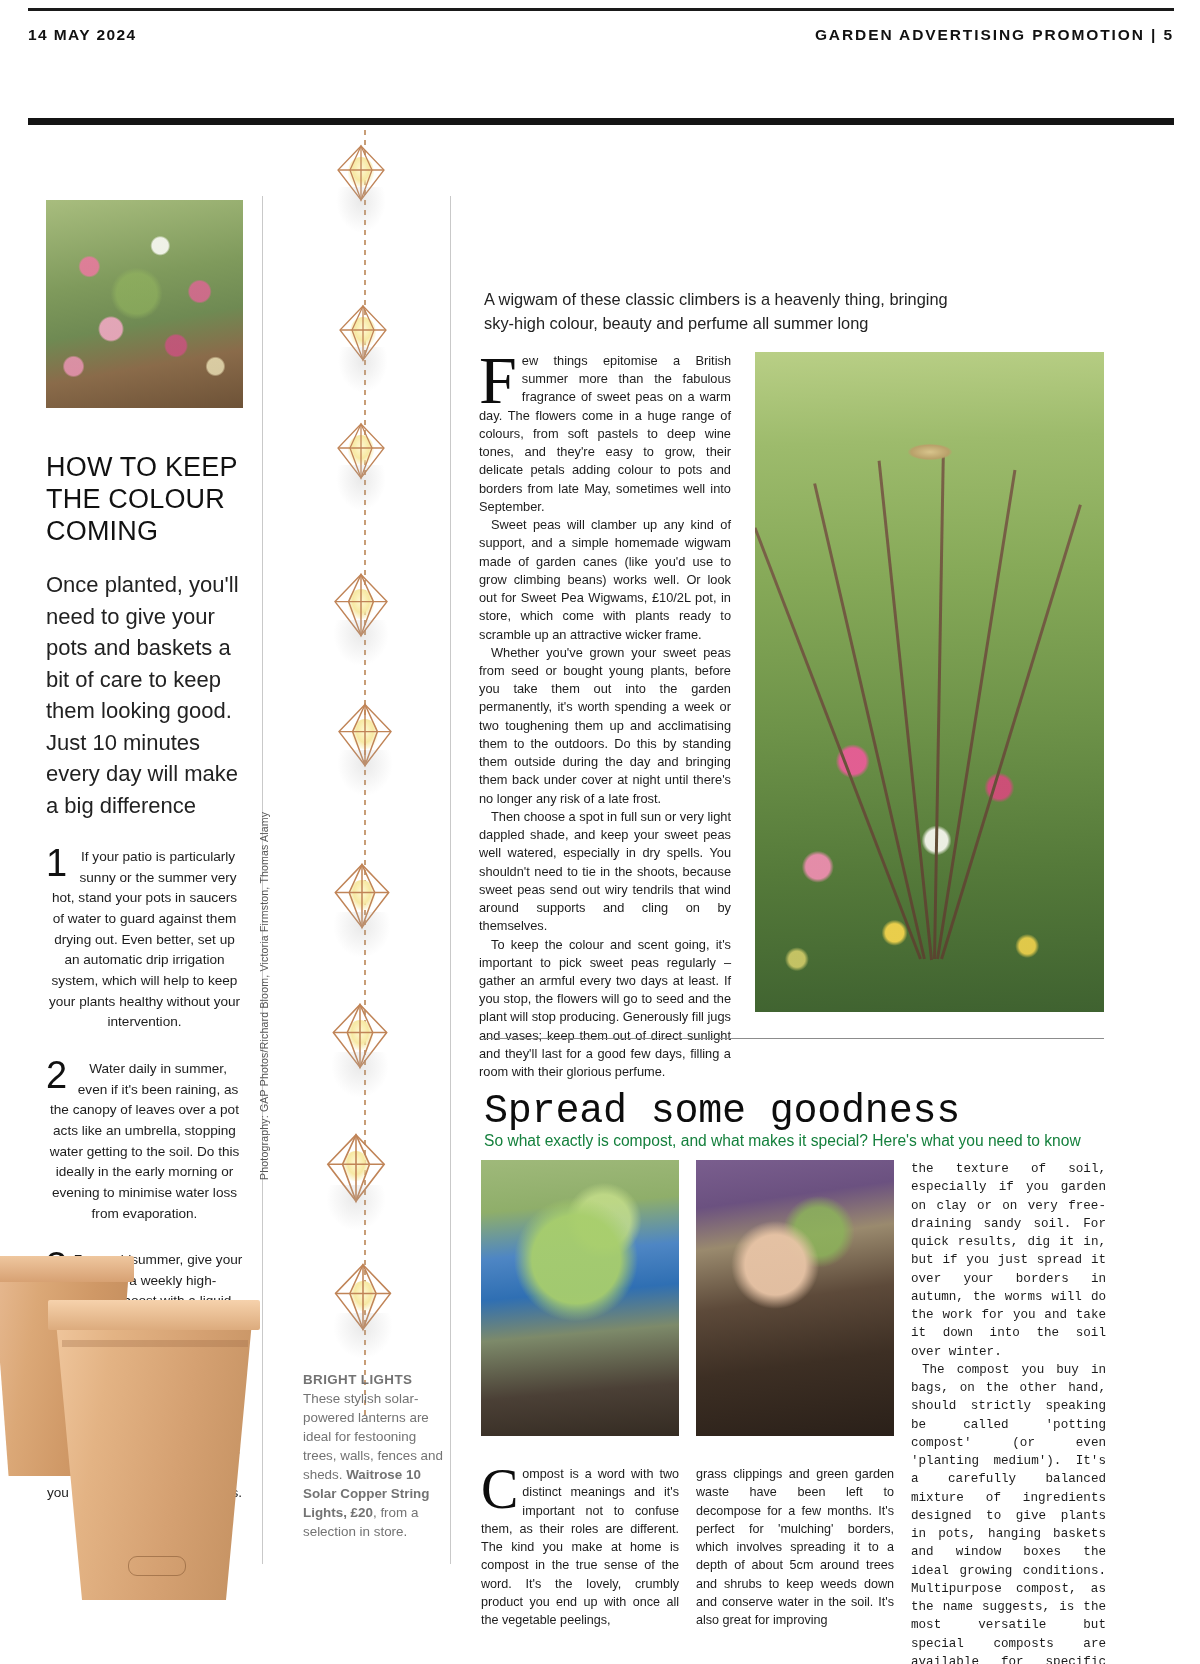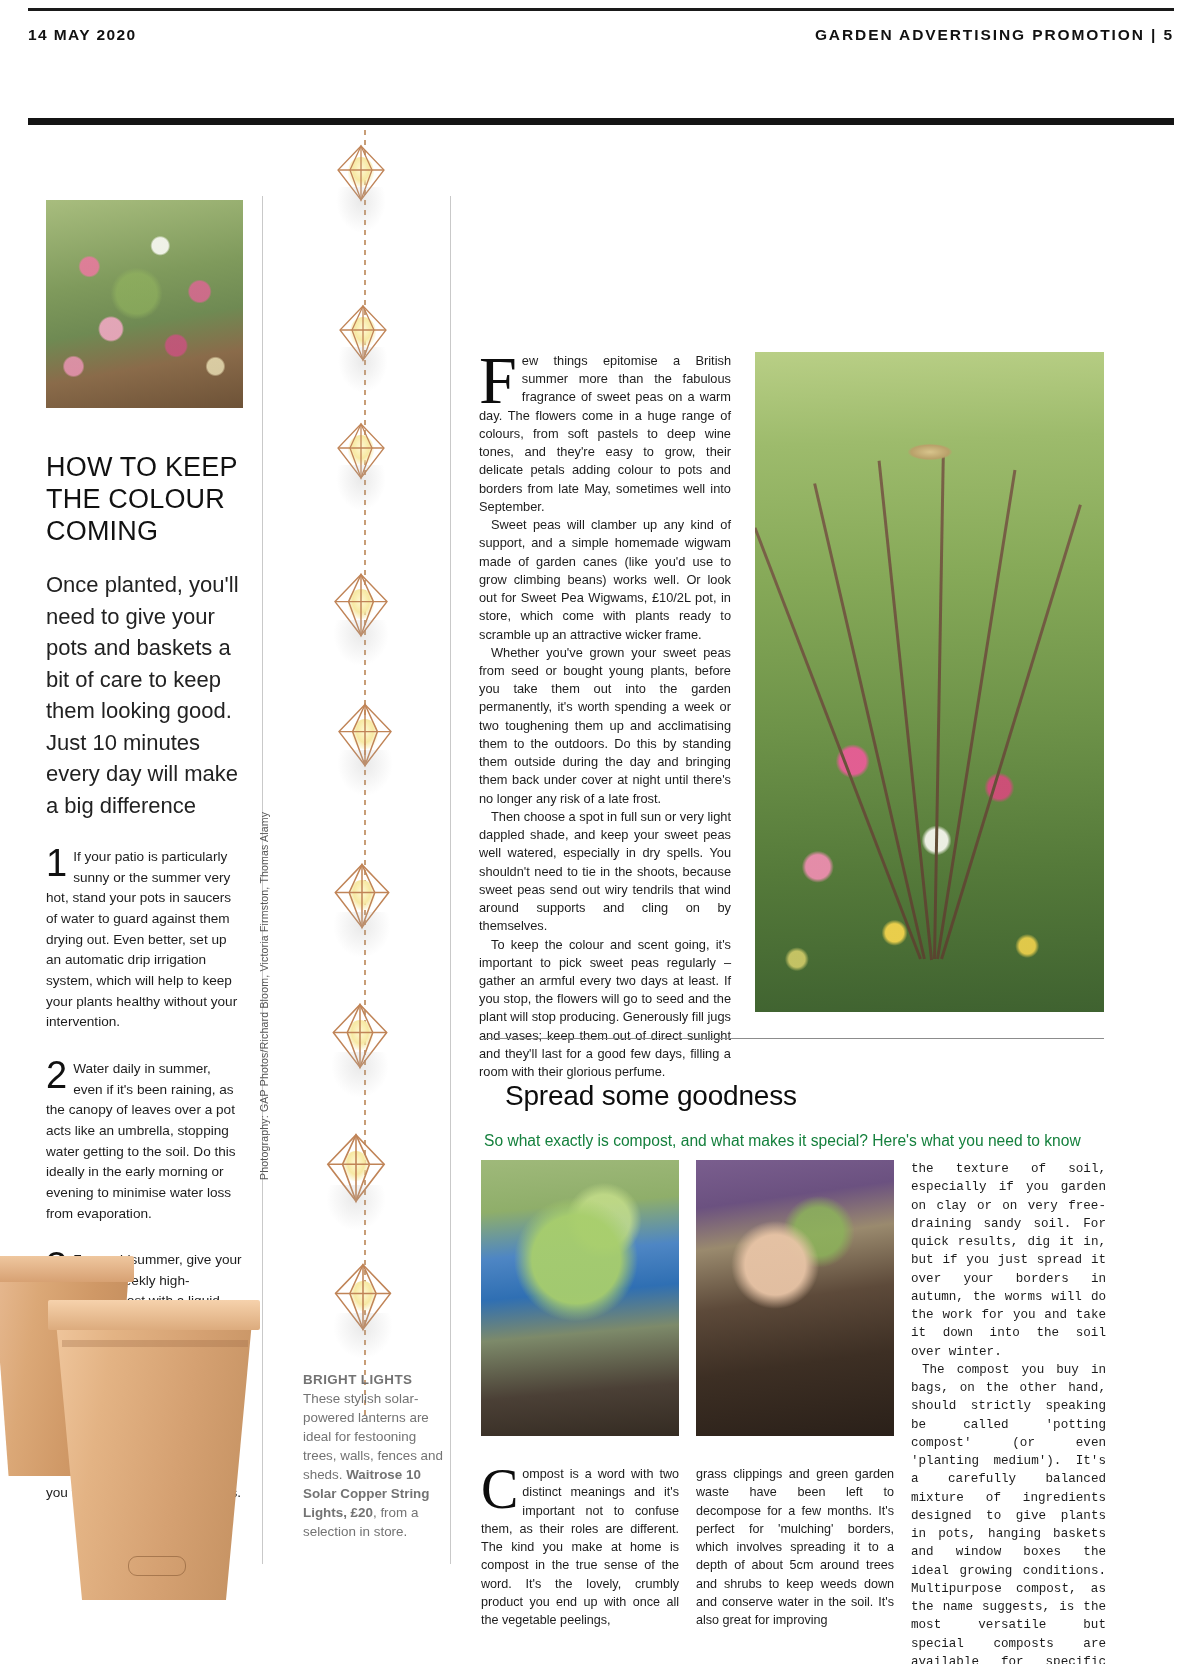--- a/index.html
+++ b/index.html
@@ -101,21 +101,21 @@
     color: #1d1d1d;
   }
   .tip .num {
     float: left;
     font-size: 38px;
     line-height: 0.82;
     font-weight: 300;
     margin: 1px 6px 0 0;
     color: #111;
   }
-  .tip p { margin: 0; }
+  .tip p { margin: 0; text-align: center; }
 
   
   .pots {
     position: absolute;
     left: 0; top: 1256px;
     width: 258px; height: 408px;
   }
   .pot {
     position: absolute;
     border-radius: 3px 3px 14px 14px;
@@ -293,27 +293,26 @@
   .sep-rule {
     position: absolute;
     left: 484px; top: 1038px;
     width: 620px; height: 1px;
     background: #8c8c8c;
   }
   .headline2 {
     position: absolute;
     left: 484px; top: 1058px;
     width: 620px;
-    font-family: Liberation Sans, sans-serif;
-    font-size: 28px;
+    font-family: Liberation Mono, monospace;
+    font-size: 40px;
     line-height: 1.06;
     font-weight: 400;
     letter-spacing: -0.2px;
     color: #0d0d0d;
-    margin-left: 21px;
   }
   .standfirst2 {
     position: absolute;
     left: 484px; top: 1114px;
     width: 620px;
     font-size: 15.6px;
     line-height: 1.4;
     color: #15803d;
   }
 
@@ -358,21 +357,21 @@
     color: #0d0d0d;
   }
 </style>
 </head>
 <body>
 
 <div class="page">
 
   <div class="top-rule"></div>
   <div class="masthead">
-    <span class="date">14 MAY 2020</span>
+    <span class="date">14 MAY 2024</span>
     <span class="promo">GARDEN ADVERTISING PROMOTION | 5</span>
   </div>
   <div class="band-rule"></div>
 
   <div class="vrule" style="left:262px; top:196px; height:1368px;"></div>
   <div class="vrule" style="left:450px; top:196px; height:1368px;"></div>
 
   <div class="left-col">
     <div class="photo photo-basket"></div>
 
@@ -527,20 +526,21 @@
     </div>
   </div>
 
   <div class="credit">Photography: GAP Photos/Richard Bloom, Victoria Firmston, Thomas Alamy</div>
 
   <div class="caption-box">
     <div class="cap-title">BRIGHT LIGHTS</div>
     <div><span>These stylish solar-powered lanterns are ideal for festooning trees, walls, fences and sheds. </span><b>Waitrose 10 Solar Copper String Lights, £20</b><span>, from a selection in store.</span></div>
   </div>
 
+  <p class="standfirst">A wigwam of these classic climbers is a heavenly thing, bringing sky-high colour, beauty and perfume all summer long</p>
 
   <div class="article-col">
     <p class="first"><span class="dropcap">F</span><span>ew things epitomise a British summer more than the fabulous fragrance of sweet peas on a warm day. The flowers come in a huge range of colours, from soft pastels to deep wine tones, and they're easy to grow, their delicate petals adding colour to pots and borders from late May, sometimes well into September.</span></p>
     <p>Sweet peas will clamber up any kind of support, and a simple homemade wigwam made of garden canes (like you'd use to grow climbing beans) works well. Or look out for Sweet Pea Wigwams, £10/2L pot, in store, which come with plants ready to scramble up an attractive wicker frame.</p>
     <p>Whether you've grown your sweet peas from seed or bought young plants, before you take them out into the garden permanently, it's worth spending a week or two toughening them up and acclimatising them to the outdoors. Do this by standing them outside during the day and bringing them back under cover at night until there's no longer any risk of a late frost.</p>
     <p>Then choose a spot in full sun or very light dappled shade, and keep your sweet peas well watered, especially in dry spells. You shouldn't need to tie in the shoots, because sweet peas send out wiry tendrils that wind around supports and cling on by themselves.</p>
     <p>To keep the colour and scent going, it's important to pick sweet peas regularly – gather an armful every two days at least. If you stop, the flowers will go to seed and the plant will stop producing. Generously fill jugs and vases; keep them out of direct sunlight and they'll last for a good few days, filling a room with their glorious perfume.</p>
   </div>
 
   <div class="hero-photo">

